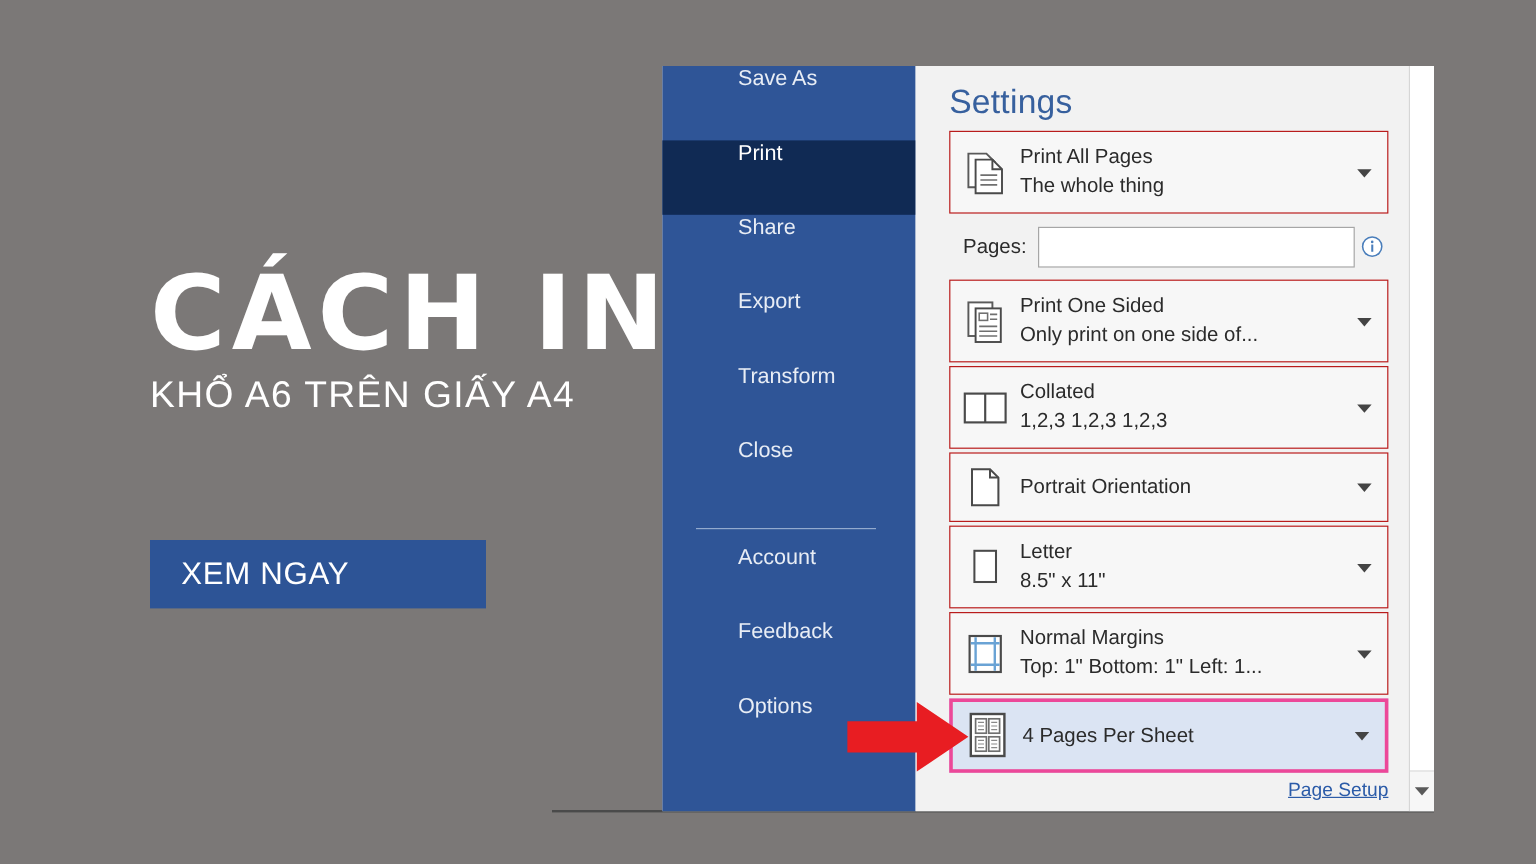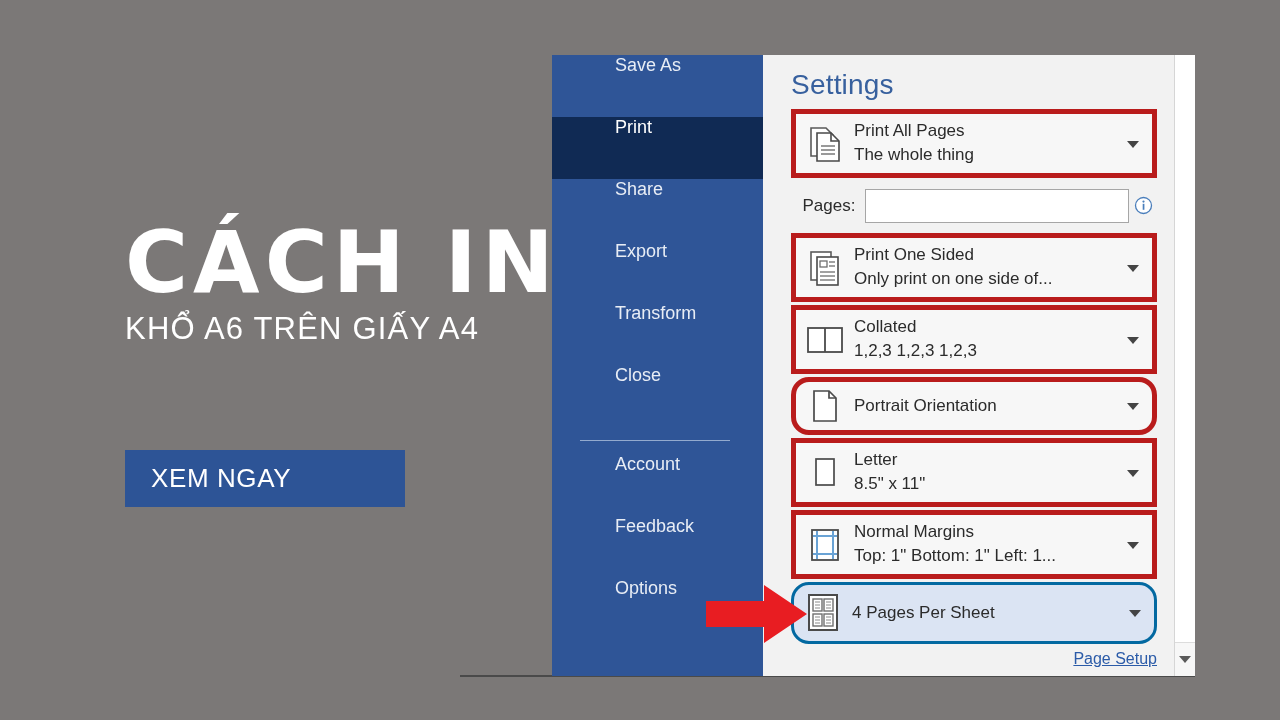--- a/index.html
+++ b/index.html
@@ -88,45 +88,45 @@
     color: #37609e;
     font-size: 28px;
     padding: 14px 0 8px 28px;
     letter-spacing: 0.2px;
   }
   .opt-list { padding: 0 38px 0 28px; }
 
   .opt {
     position: relative;
     height: 69px;
-    border: 5px solid #b91c1c;
+    border: 1px solid #b91c1c;
     background: #f7f7f7;
     margin-bottom: 3px;
     display: flex;
     align-items: center;
   }
-  .opt.one-line { height: 58px; border-radius: 18px; }
+  .opt.one-line { height: 58px; }
   .opt .icon-slot {
     width: 58px; flex: 0 0 58px;
     display: flex; align-items: center; justify-content: center;
   }
   .opt .texts { flex: 1 1 auto; padding-right: 26px; }
   .opt .t1 { font-size: 17px; color: #2b2b2b; line-height: 1.35; }
   .opt .t2 { font-size: 17px; color: #2b2b2b; line-height: 1.45; }
   .opt .caret {
     position: absolute; right: 13px; top: 50%;
     margin-top: -3px;
     width: 0; height: 0;
     border-left: 6px solid transparent;
     border-right: 6px solid transparent;
     border-top: 7px solid #444;
   }
   .opt.highlight {
     background: #dbe4f3;
-    border: 3px solid #0369a1;
+    border: 3px solid #ec4899;
     height: 62px;
   }
   .opt.highlight .t1 { font-size: 17px; }
 
   
   .pages-row {
     display: flex; align-items: center;
     height: 49px;
     padding: 0 0 0 2px;
     margin-bottom: 3px;

